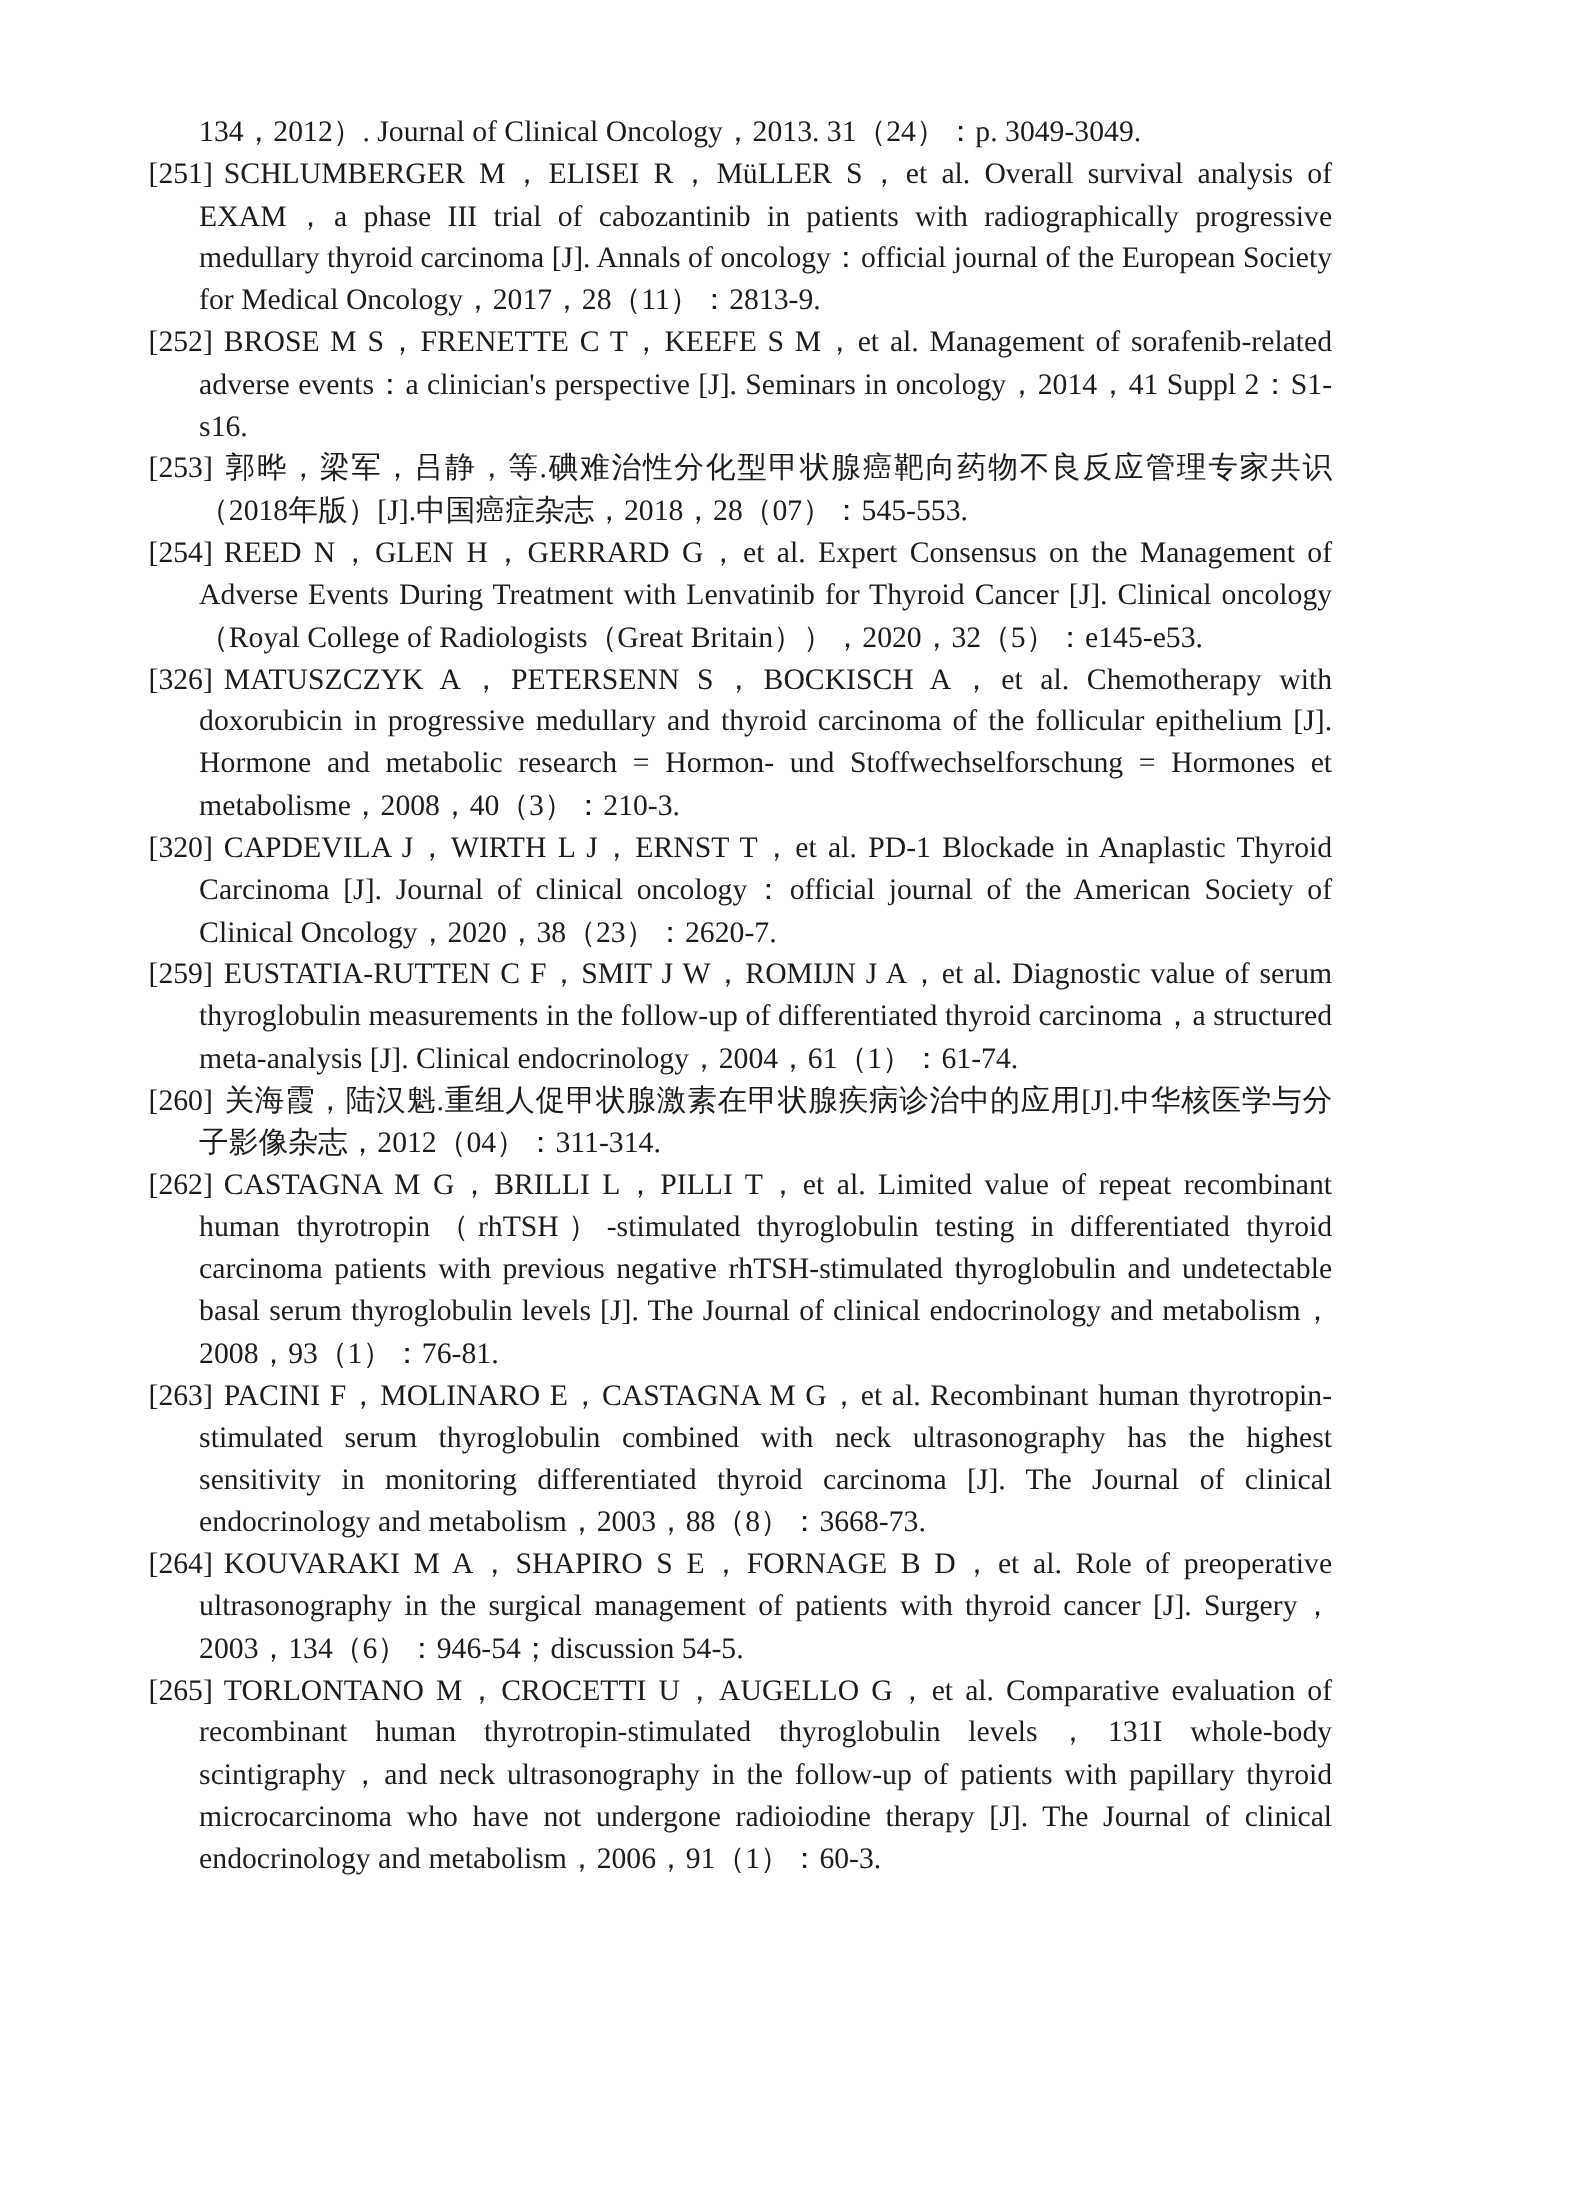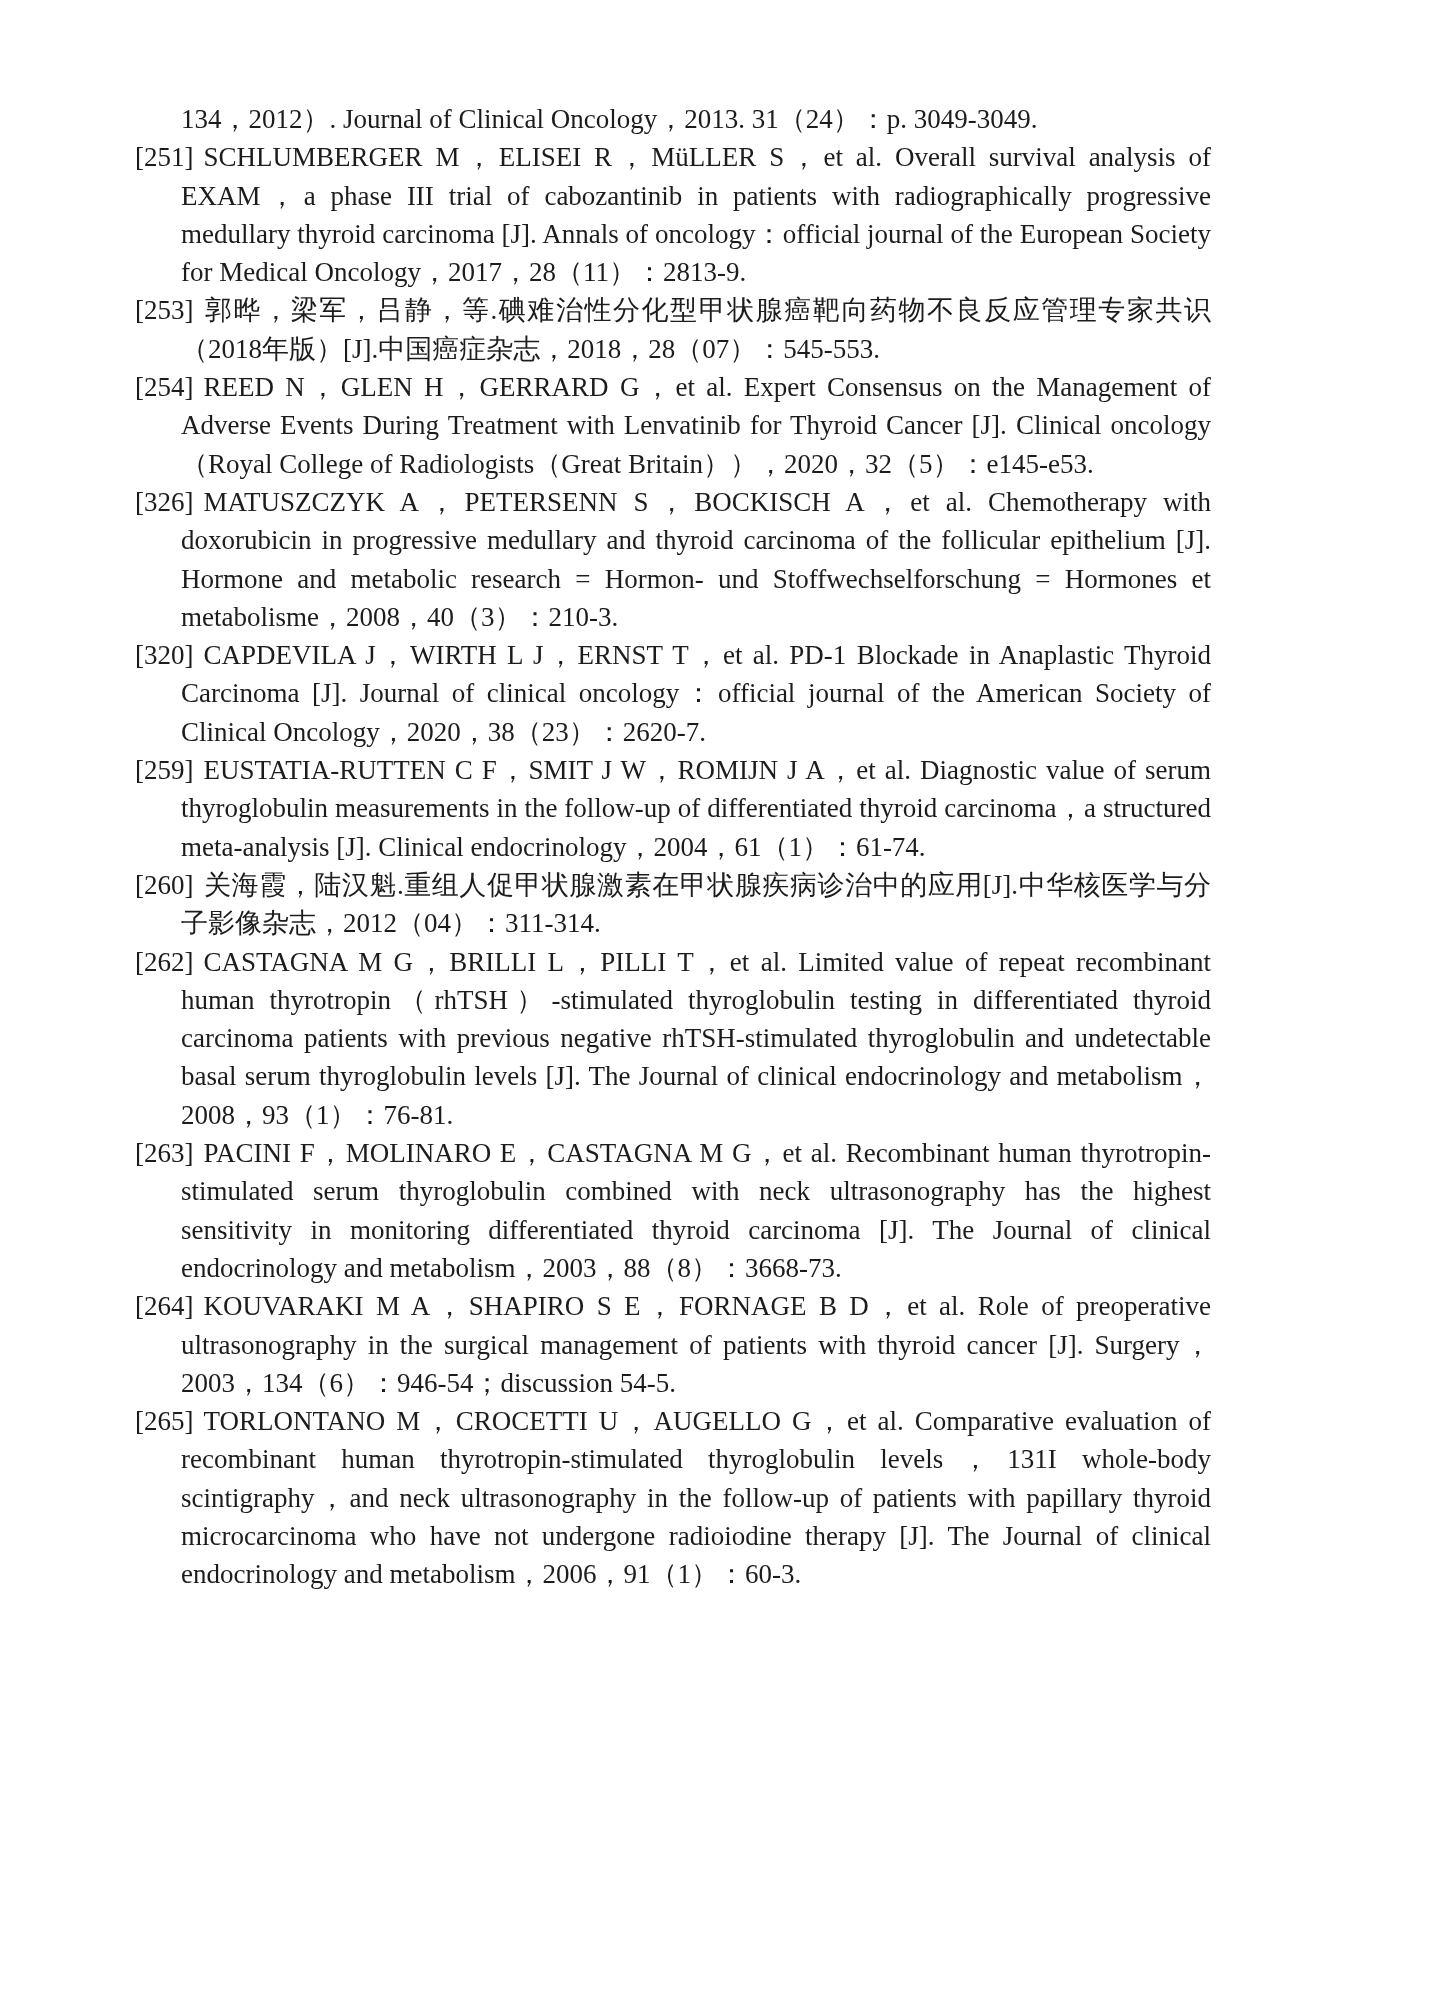--- a/index.html
+++ b/index.html
@@ -99,20 +99,23 @@
 <div class="page">
 
   <div class="content">
     <p class="ref intro">
       <span class="ref-text">134，2012）. Journal of Clinical Oncology，2013. 31（24）：p. 3049-3049.</span>
     </p>
     <p class="ref">
       <span class="ref-label">[251]</span><span class="ref-text">SCHLUMBERGER M，ELISEI R，MüLLER S，et al. Overall survival analysis of EXAM，a phase III trial of cabozantinib in patients with radiographically progressive medullary thyroid carcinoma [J]. Annals of oncology：official journal of the European Society for Medical Oncology，2017，28（11）：2813-9.</span>
     </p>
     <p class="ref">
+      <span class="ref-label">[252]</span><span class="ref-text">BROSE M S，FRENETTE C T，KEEFE S M，et al. Management of sorafenib-related adverse events：a clinician's perspective [J]. Seminars in oncology，2014，41 Suppl 2：S1-s16.</span>
+    </p>
+    <p class="ref">
       <span class="ref-label">[253]</span><span class="ref-text">郭晔，梁军，吕静，等.碘难治性分化型甲状腺癌靶向药物不良反应管理专家共识（2018年版）[J].中国癌症杂志，2018，28（07）：545-553.</span>
     </p>
     <p class="ref">
       <span class="ref-label">[254]</span><span class="ref-text">REED N，GLEN H，GERRARD G，et al. Expert Consensus on the Management of Adverse Events During Treatment with Lenvatinib for Thyroid Cancer [J]. Clinical oncology（Royal College of Radiologists（Great Britain）），2020，32（5）：e145-e53.</span>
     </p>
     <p class="ref">
       <span class="ref-label">[326]</span><span class="ref-text">MATUSZCZYK A，PETERSENN S，BOCKISCH A，et al. Chemotherapy with doxorubicin in progressive medullary and thyroid carcinoma of the follicular epithelium [J]. Hormone and metabolic research = Hormon- und Stoffwechselforschung = Hormones et metabolisme，2008，40（3）：210-3.</span>
     </p>
     <p class="ref">
       <span class="ref-label">[320]</span><span class="ref-text">CAPDEVILA J，WIRTH L J，ERNST T，et al. PD-1 Blockade in Anaplastic Thyroid Carcinoma [J]. Journal of clinical oncology：official journal of the American Society of Clinical Oncology，2020，38（23）：2620-7.</span>

